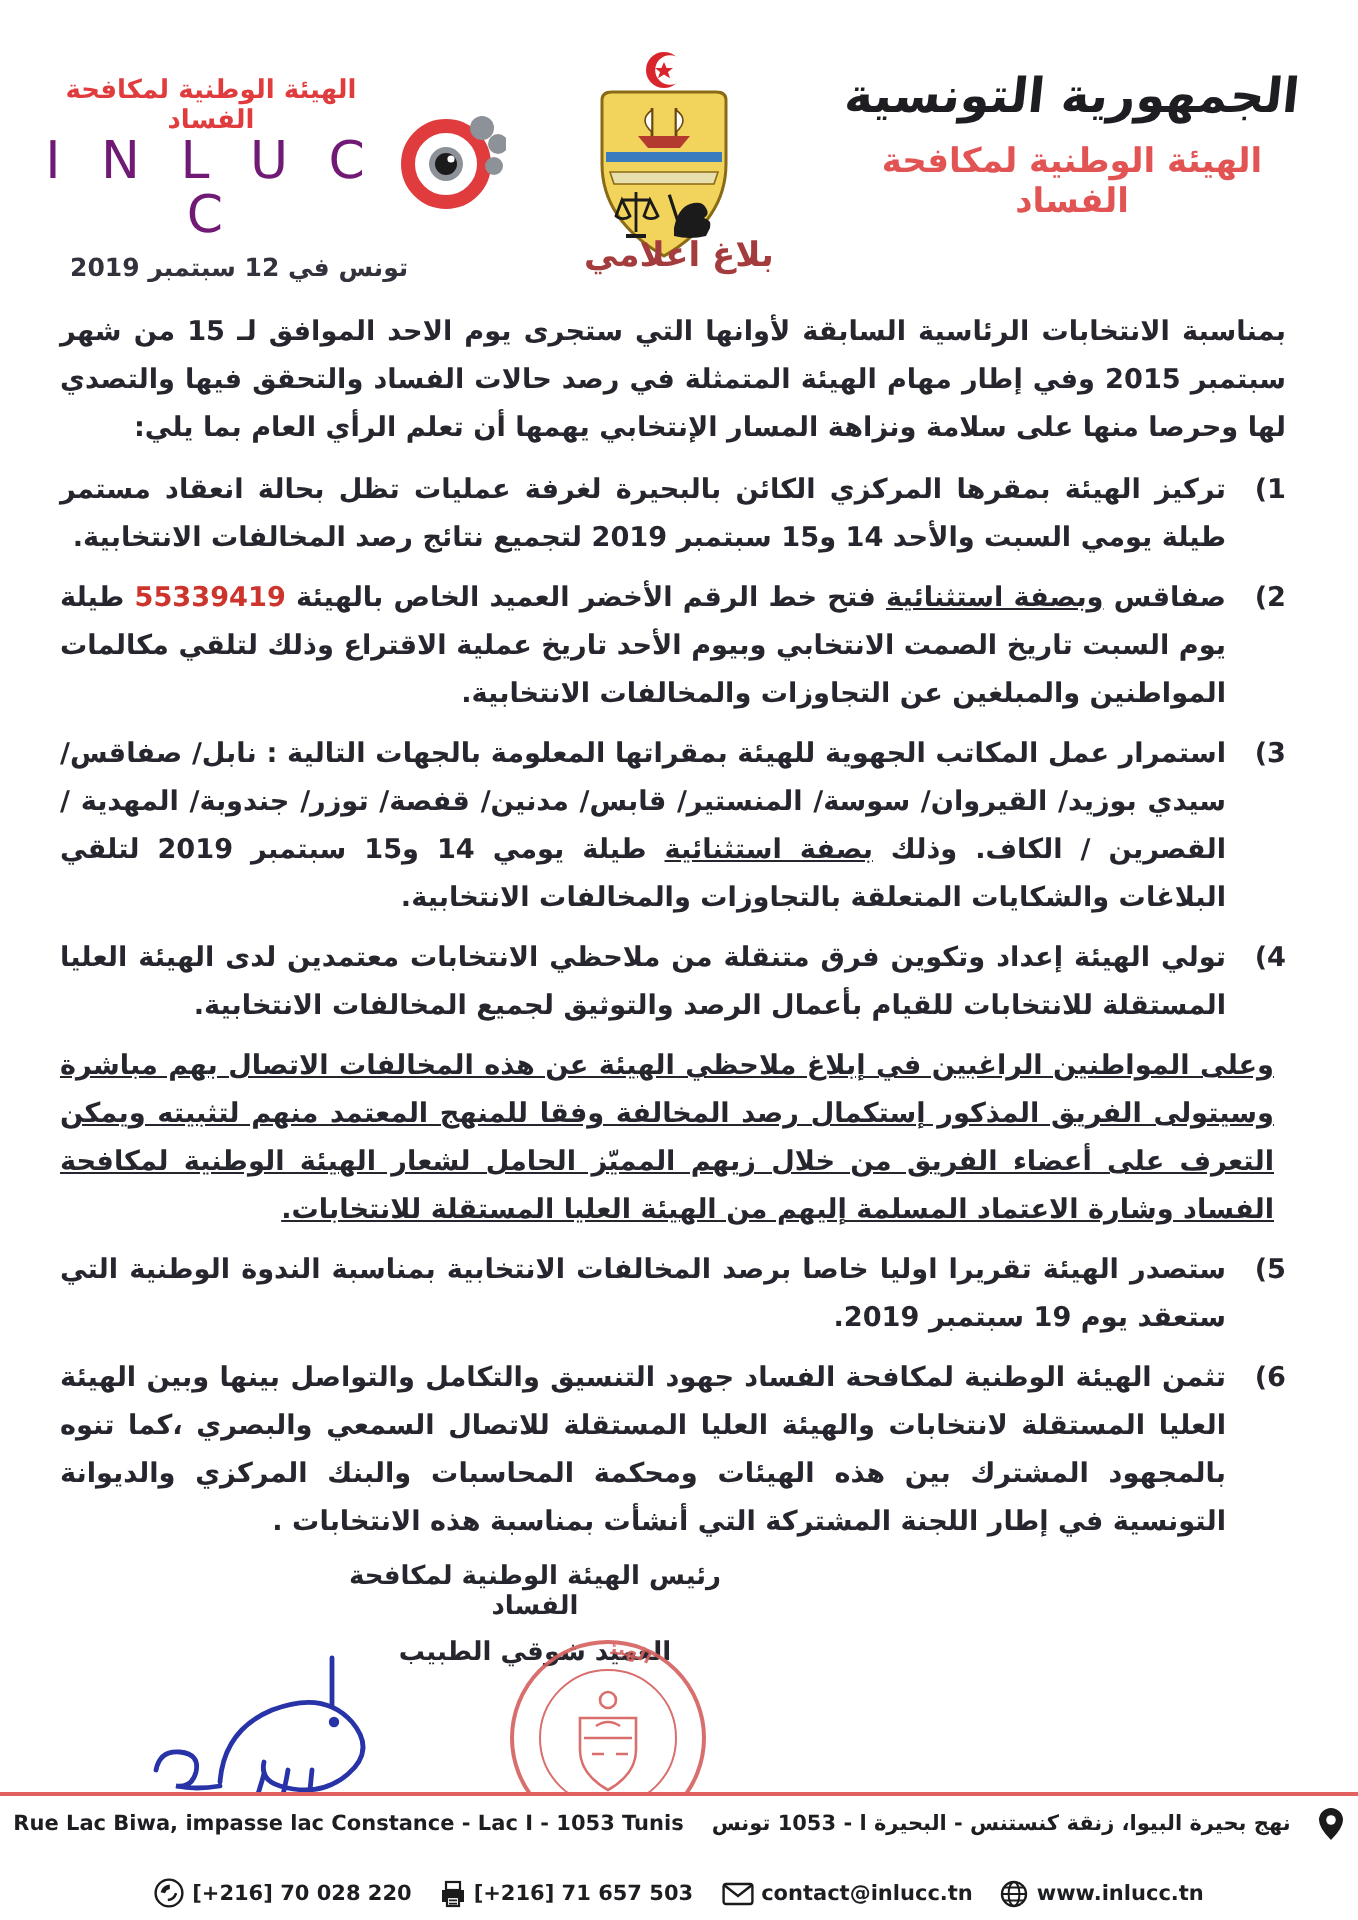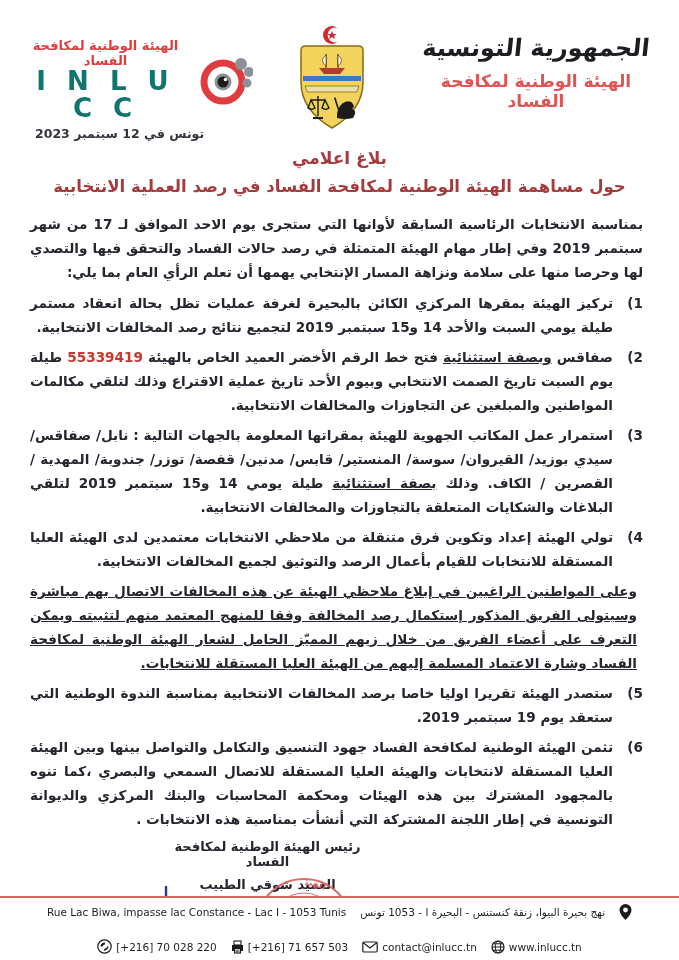--- a/index.html
+++ b/index.html
@@ -17,26 +17,26 @@
             padding:28px 18px 0 18px; height:118px; }
   .rep-block { width:250px; text-align:center; padding-top:6px; }
   .rep-callig { font-size:24px; font-weight:bold; color:#1d1d22; transform:skewX(-6deg);
                 letter-spacing:1px; line-height:1.2; }
   .rep-authority { font-size:17px; font-weight:bold; color:#e25353; margin-top:8px; }
   .coa { width:78px; margin-top:-4px; }
   .inlucc { width:235px; text-align:center; padding-top:10px; }
   .inlucc-row { display:flex; direction:ltr; align-items:center; justify-content:center; gap:4px; }
   .inlucc-texts { text-align:center; }
   .inlucc-ar { color:#e03c3e; font-size:13px; font-weight:bold; }
-  .inlucc-acr { color:#0f766e; font-size:26px; font-weight:bold; letter-spacing:6px; line-height:1.05; }
+  .inlucc-acr { color:#701a75; font-size:26px; font-weight:normal; letter-spacing:6px; line-height:1.05; }
   .inlucc-fr { color:#1b1b1b; font-size:6.5px; font-weight:bold; }
   .date-line-wrap { position:absolute; top:126px; left:35px; font-size:12.5px; font-weight:bold; color:#33333d; }
 
   
-  .title-block { text-align:center; margin-top:30px; color:#a43b3c; }
+  .title-block { text-align:center; color:#a43b3c; }
   .title-1 { font-size:17px; font-weight:bold; }
   .title-2 { font-size:16.5px; font-weight:bold; margin-top:9px; }
 
   
   .body-text { padding:16px 36px 0 30px; font-size:13.6px; font-weight:bold;
                line-height:24px; text-align:justify; }
   .intro { margin-bottom:7px; }
   .list-item { display:flex; direction:rtl; margin-bottom:6px; }
   .num { width:30px; flex-shrink:0; }
   .item-text { flex:1; text-align:justify; }
@@ -49,21 +49,21 @@
   .sig-text { position:absolute; top:2px; left:160px; width:215px; text-align:center;
               font-size:13px; font-weight:bold; color:#26262e; }
   .sig-name { margin-top:8px; }
   .stamp { position:absolute; top:38px; left:252px; opacity:0.9; }
   .signature-svg { position:absolute; top:44px; left:70px; }
 
   
   .footer { position:absolute; bottom:0; left:0; width:679px; border-top:2px solid #e26060;
             padding:6px 10px 6px 10px; background:#fff; }
   .f-row { display:flex; direction:ltr; justify-content:center; align-items:center; gap:14px;
-           font-size:10.5px; font-weight:normal; color:#1d1d22; }
+           font-size:10.5px; font-weight:bold; color:#1d1d22; }
   .f-row + .f-row { margin-top:19px; }
   .f-item { display:flex; direction:ltr; align-items:center; gap:4px; white-space:nowrap; }
   .f-ar { direction:rtl; }
   .icon-svg { display:inline-block; vertical-align:middle; }
 </style>
 </head>
 <body>
 
 <div class="page">
 
@@ -119,30 +119,29 @@
             <circle cx="28.5" cy="27.5" r="1.8" fill="#ffffff"></circle>
             <circle cx="44" cy="12" r="6" fill="#8d9298"></circle>
             <circle cx="52" cy="20" r="5" fill="#8d9298"></circle>
             <circle cx="50" cy="31" r="4.5" fill="#8d9298"></circle>
           </svg>
         </span>
       </div>
     </div>
   </div>
 
-  <div class="date-line-wrap">تونس في 12 سبتمبر 2023</div>
+  <div class="date-line-wrap">تونس في 12 سبتمبر 2019</div>
 
   <div class="title-block">
     <div class="title-1">بلاغ اعلامي</div>
-    <div class="title-2">حول مساهمة الهيئة الوطنية لمكافحة الفساد في رصد العملية الانتخابية</div>
   </div>
 
   <div class="body-text">
 
-    <p class="intro">بمناسبة الانتخابات الرئاسية السابقة لأوانها التي ستجرى يوم الاحد الموافق لـ 17 من شهر سبتمبر 2019  وفي إطار مهام الهيئة المتمثلة في رصد حالات الفساد والتحقق فيها والتصدي لها وحرصا منها على سلامة ونزاهة المسار الإنتخابي يهمها أن تعلم الرأي العام بما يلي:</p>
+    <p class="intro">بمناسبة الانتخابات الرئاسية السابقة لأوانها التي ستجرى يوم الاحد الموافق لـ 15 من شهر سبتمبر 2015  وفي إطار مهام الهيئة المتمثلة في رصد حالات الفساد والتحقق فيها والتصدي لها وحرصا منها على سلامة ونزاهة المسار الإنتخابي يهمها أن تعلم الرأي العام بما يلي:</p>
 
     <div class="list-item">
       <span class="num">1)</span>
       <span class="item-text">تركيز الهيئة بمقرها المركزي الكائن بالبحيرة لغرفة عمليات تظل بحالة انعقاد مستمر طيلة يومي السبت والأحد 14 و15 سبتمبر 2019 لتجميع نتائج رصد المخالفات الانتخابية.</span>
     </div>
 
     <div class="list-item">
       <span class="num">2)</span>
       <span class="item-text"><span>صفاقس </span><span class="u">وبصفة استثنائية</span><span> فتح خط الرقم الأخضر العميد الخاص بالهيئة </span><span class="rednum">55339419</span><span> طيلة يوم السبت تاريخ الصمت الانتخابي وبيوم الأحد تاريخ عملية الاقتراع وذلك لتلقي مكالمات المواطنين والمبلغين عن التجاوزات والمخالفات الانتخابية.</span></span>
     </div>

